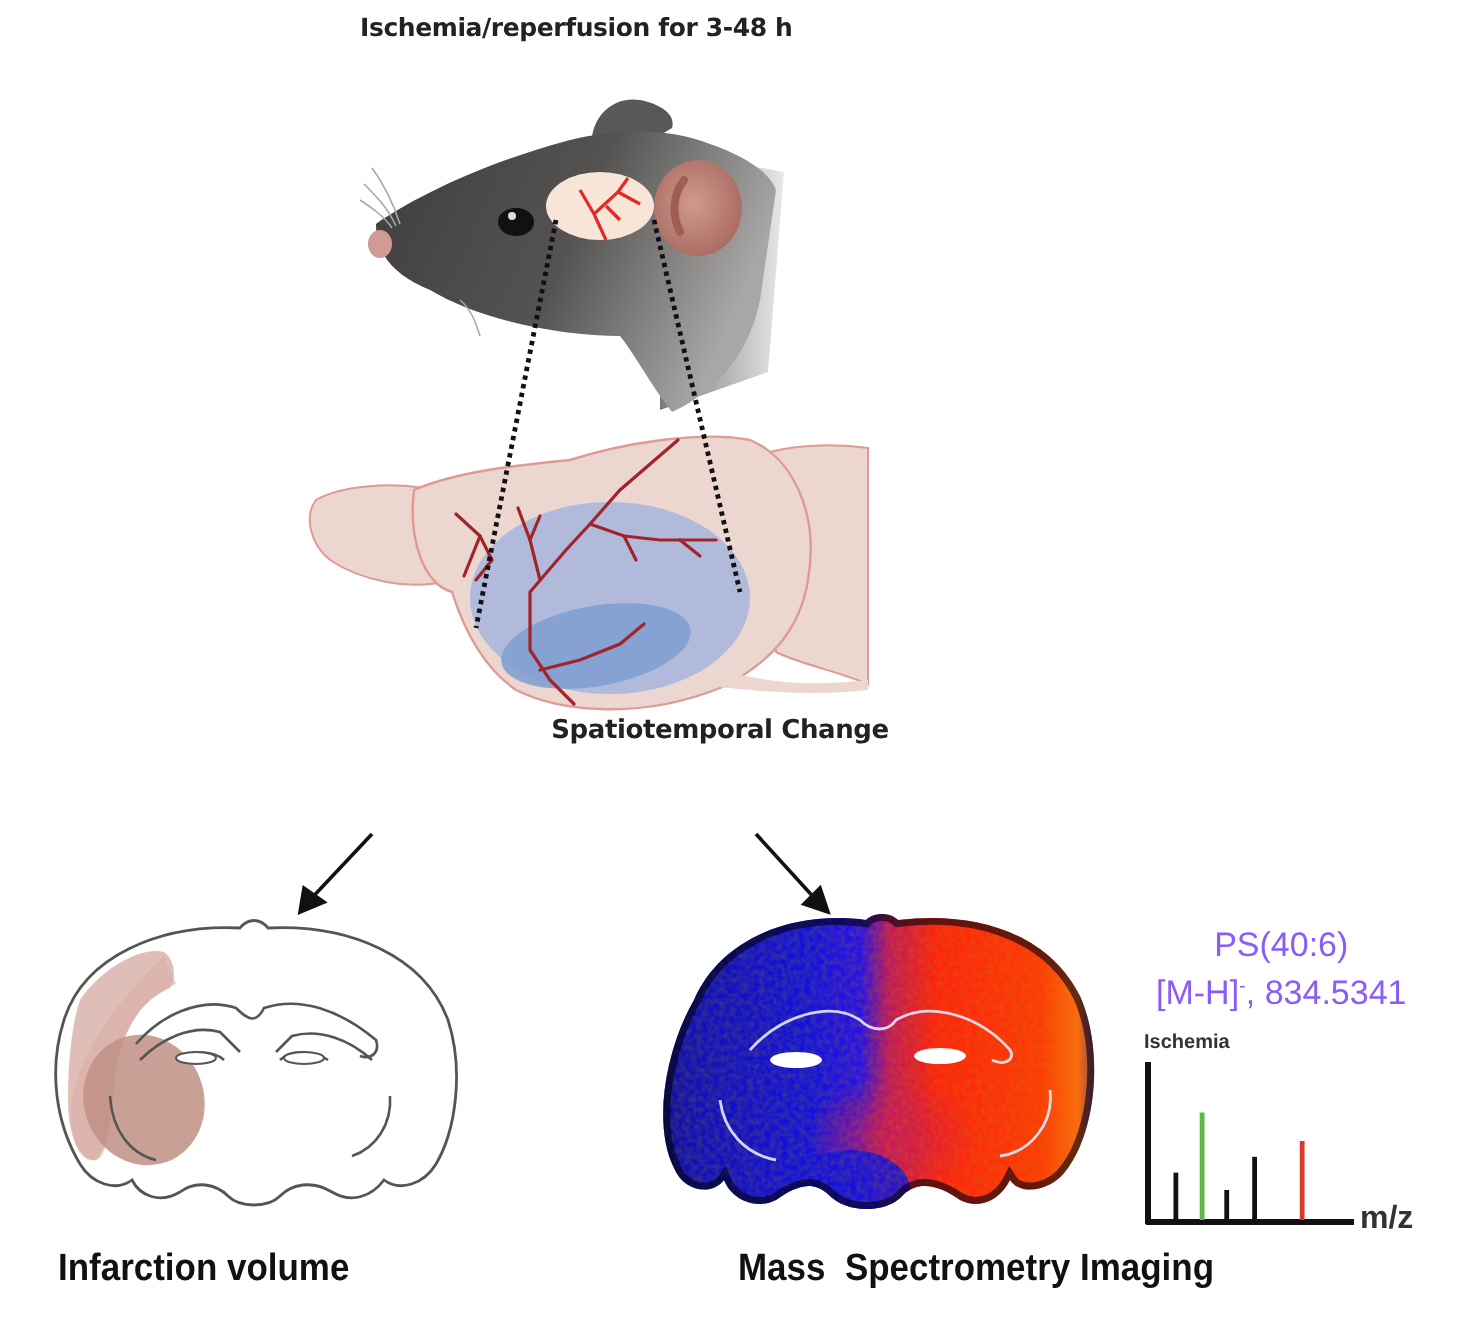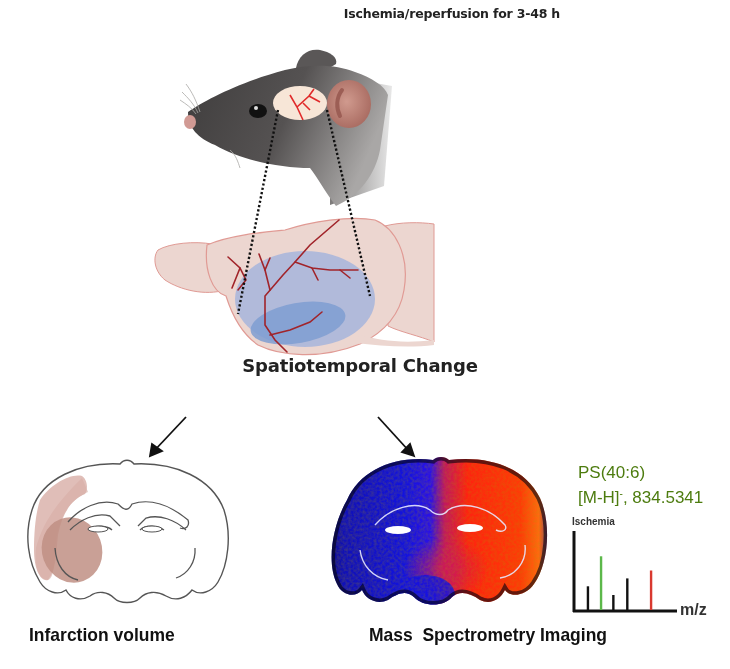--- a/index.html
+++ b/index.html
@@ -1,21 +1,21 @@
 <!DOCTYPE html>
 <html><head>
 <meta charset="utf-8">
 <style>
   html, body { margin: 0; padding: 0; background: #ffffff; }
   body { width: 730px; height: 669px; position: relative; overflow: hidden; font-family: "DejaVu Sans", sans-serif; }
   .abs { position: absolute; }
-  .caption-top { left: 180px; top: 6px; width: 380px; text-align: right; font-family: "DejaVu Sans", sans-serif; font-weight: bold; font-size: 12.5px; line-height: 16px; color: #222; letter-spacing: -0.2px; }
-  .caption-mid { left: 190px; top: 358px; width: 340px; text-align: center; font-family: "DejaVu Sans", sans-serif; font-weight: bold; font-size: 18px; line-height: 16px; color: #222; letter-spacing: -0.2px; }
+  .caption-top { left: 180px; top: 6px; width: 380px; text-align: left; font-family: "DejaVu Sans", sans-serif; font-weight: bold; font-size: 12.5px; line-height: 16px; color: #222; letter-spacing: -0.2px; }
+  .caption-mid { left: 190px; top: 358px; width: 340px; text-align: center; font-family: "DejaVu Sans", sans-serif; font-weight: bold; font-size: 13px; line-height: 16px; color: #222; letter-spacing: -0.2px; }
   .label-bottom { top: 624px; font-family: "Liberation Sans", sans-serif; font-weight: bold; font-size: 19px; color: #111; transform: scaleX(0.92); transform-origin: left top; }
-  .ps-label { left: 578px; top: 462px; font-family: "Liberation Sans", sans-serif; font-size: 17px; line-height: 21px; color: #4d7c0f; }
+  .ps-label { left: 578px; top: 462px; font-family: "Liberation Sans", sans-serif; font-size: 17px; line-height: 21px; color: #8b5cf6; text-align: center; }
   .ps-label sup { font-size: 10px; vertical-align: 6px; }
   .intensity-label { left: 572px; top: 516px; font-family: "Liberation Sans", sans-serif; font-weight: bold; font-size: 10px; color: #333; }
   .mz-label { left: 680px; top: 601px; font-family: "Liberation Sans", sans-serif; font-weight: bold; font-size: 16px; color: #333; }
   svg.fig { position: absolute; left: 0; top: 0; }
 </style>
 </head>
 <body>
 
 <svg class="fig" width="730" height="669" viewBox="0 0 730 669">
   <defs>

